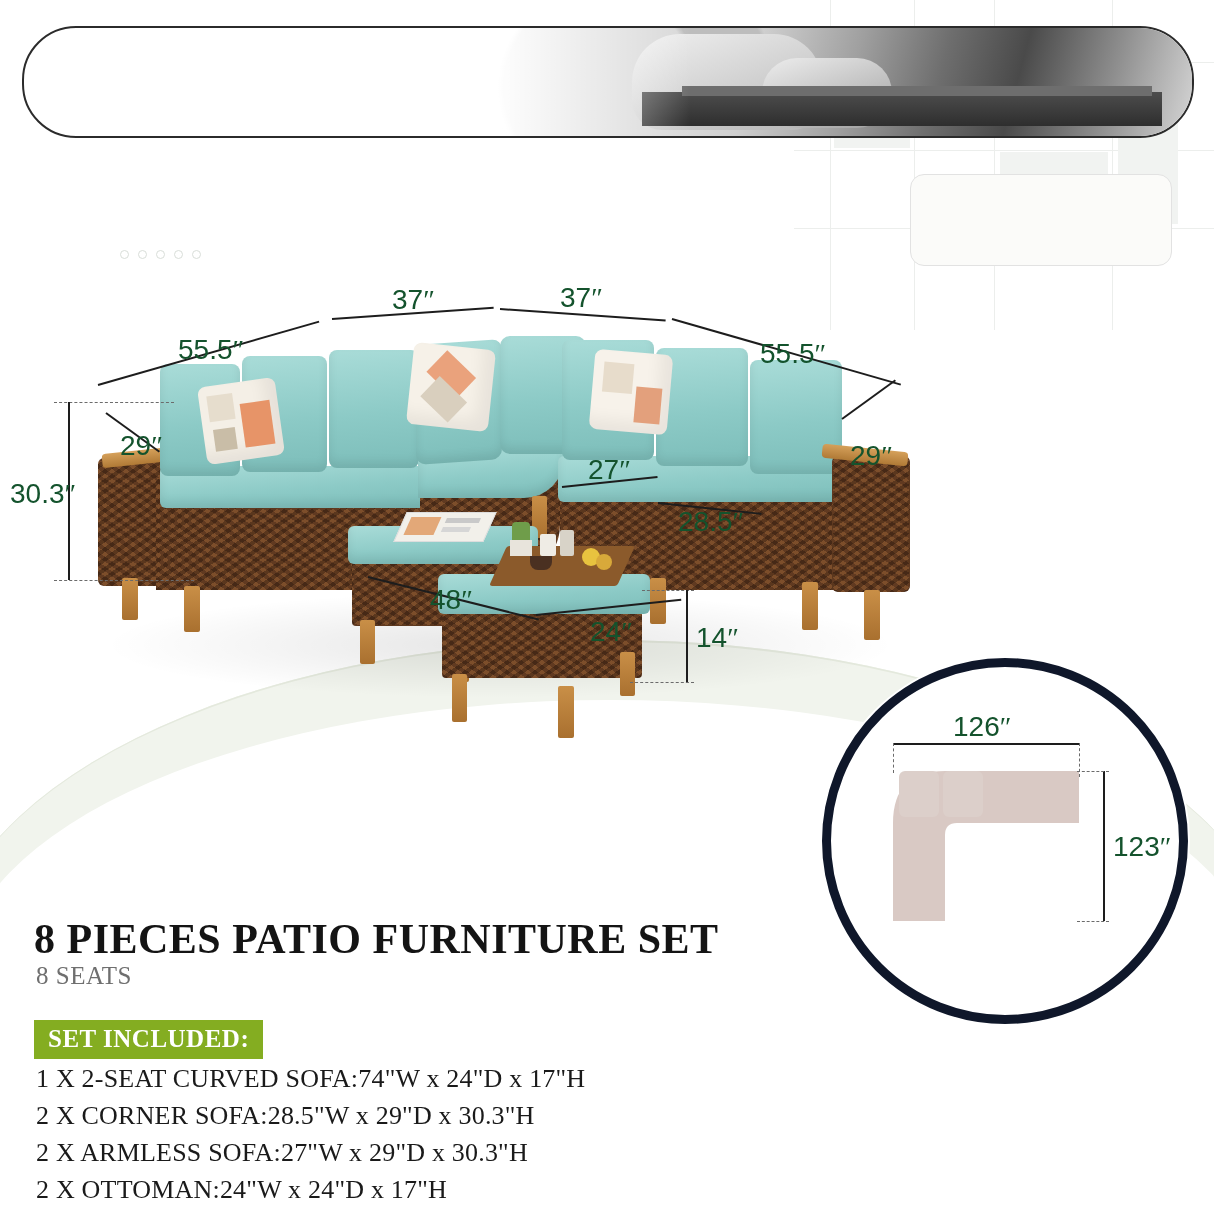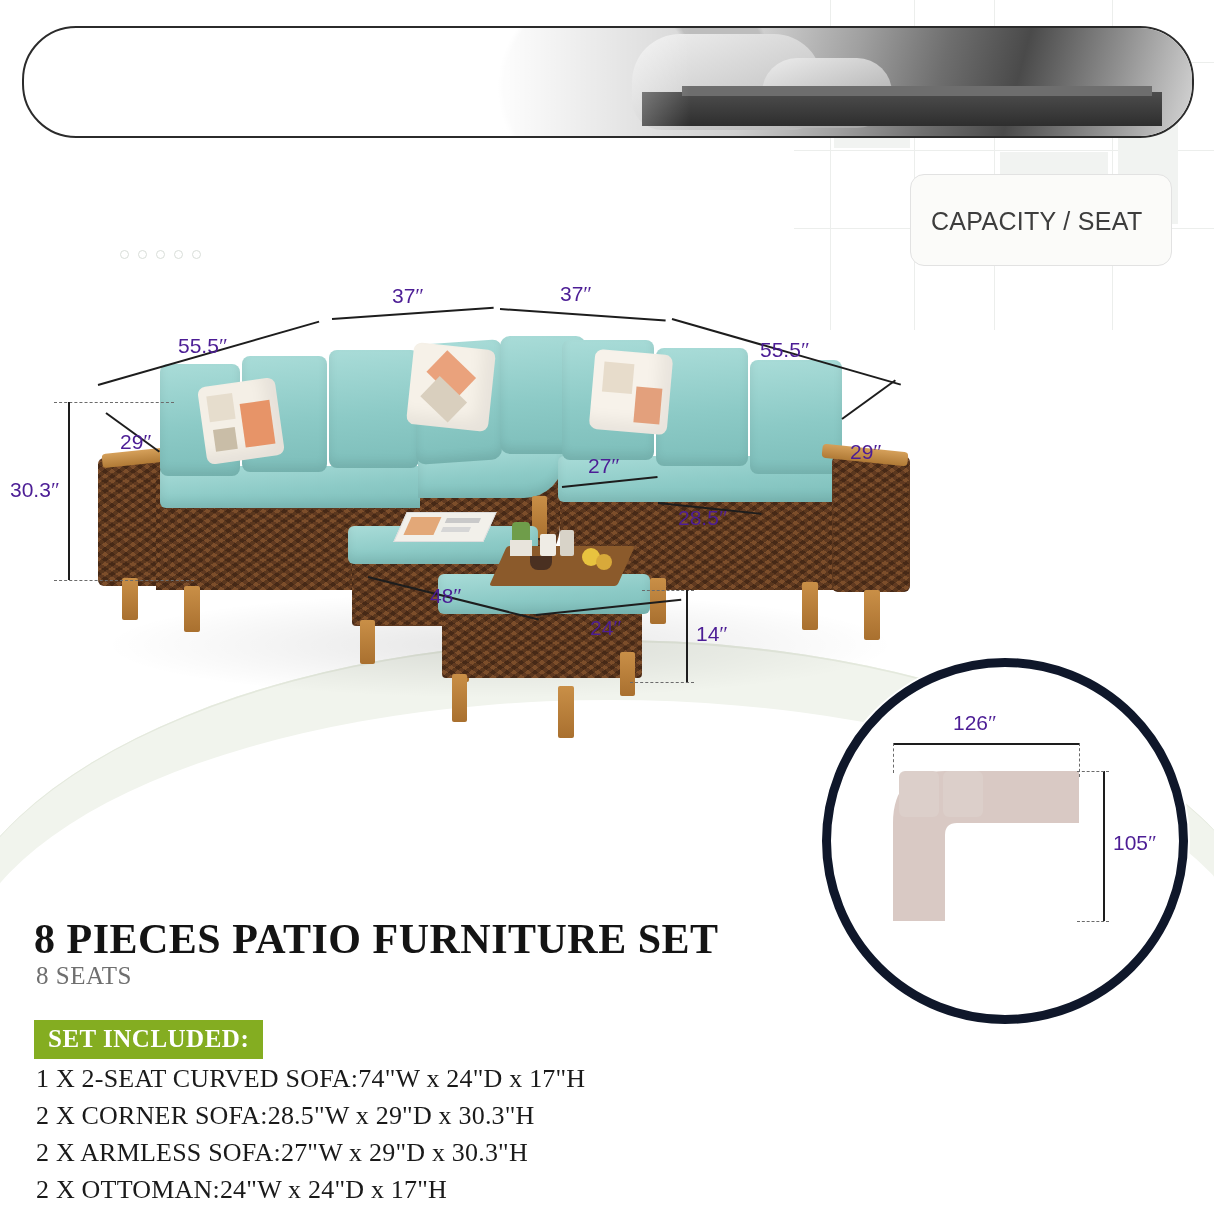--- a/index.html
+++ b/index.html
@@ -36,21 +36,21 @@
   
   .badge{position:absolute;right:42px;top:174px;width:262px;height:92px;border:1px solid #e2e2e2;border-radius:14px;background:#fbfbf9;
      display:flex;flex-direction:column;justify-content:center;padding-left:20px;box-sizing:border-box;}
   .badge .l1{font-size:25px;color:#3d3d3d;letter-spacing:.3px;}
   .badge .l1 b{font-size:31px;color:#7aa81e;font-weight:bold;}
   .badge .l2{font-size:25px;color:#3d3d3d;letter-spacing:.3px;margin-top:2px;}
 
   
   .product{position:absolute;left:60px;top:290px;width:880px;height:500px;}
 
-  .dim-txt{position:absolute;font-size:21px;color:#4c1d95;font-family:"Liberation Sans",sans-serif;}
+  .dim-txt{position:absolute;font-size:28px;color:#14532d;font-family:"Liberation Sans",sans-serif;}
   .dim-txt .pr{font-family:"Liberation Serif",serif;}
   .dim-line{position:absolute;background:#1d1d1d;}
   .dim-dash{position:absolute;border-top:1px dashed #6b6b6b;}
   .dim-dashv{position:absolute;border-left:1px dashed #6b6b6b;}
 
   
   .wicker{background:
       repeating-linear-gradient(35deg,#6b4327 0 4px,#8a5a33 4px 8px),
       repeating-linear-gradient(-35deg,rgba(60,34,16,.45) 0 4px,rgba(130,85,48,.2) 4px 8px);
     background-blend-mode:multiply;}
@@ -101,21 +101,20 @@
   <div class="header-photo">
     <div class="hand"></div>
       <div class="hand2"></div>
       <div class="board"></div>
       <div class="board2"></div>
   </div>
   <div class="header-fade"></div>
 </div>
 
 <div class="badge">
-  <div class="l2">CAPACITY / SEAT</div>
 </div>
 
 <div class="product">
 
   <div style="position:absolute;left:30px;top:300px;width:820px;height:110px;background:radial-gradient(ellipse at center,rgba(0,0,0,.10),rgba(0,0,0,0) 68%);"></div>
 
   <div class="wicker" style="position:absolute;left:38px;top:168px;width:70px;height:128px;border-radius:6px;"></div>
   <div class="arm" style="position:absolute;left:42px;top:160px;width:80px;height:14px;transform:rotate(-6deg);"></div>
 
   <div class="wicker" style="position:absolute;left:96px;top:188px;width:270px;height:112px;"></div>
@@ -239,21 +238,21 @@
   <div class="fp-ott2"></div>
 
   <div class="dim-line" style="left:62px;top:76px;width:186px;height:2px;"></div>
   <div class="dim-dashv" style="left:62px;top:76px;height:30px;"></div>
   <div class="dim-dashv" style="left:248px;top:76px;height:34px;"></div>
   <div class="dim-txt" style="left:122px;top:44px;"><span>126</span><span class="pr">″</span></div>
 
   <div class="dim-line" style="left:272px;top:104px;width:2px;height:150px;"></div>
   <div class="dim-dash" style="left:246px;top:104px;width:32px;"></div>
   <div class="dim-dash" style="left:246px;top:254px;width:32px;"></div>
-  <div class="dim-txt" style="left:282px;top:164px;"><span>105</span><span class="pr">″</span></div>
+  <div class="dim-txt" style="left:282px;top:164px;"><span>123</span><span class="pr">″</span></div>
 </div>
 
 <div class="title">8 PIECES PATIO FURNITURE SET</div>
 <div class="subtitle">8 SEATS</div>
 <div class="setinc">SET INCLUDED:</div>
 <div class="inc-list">
   <div>1 X 2-SEAT CURVED SOFA:74"W x 24"D x 17"H</div>
   <div>2 X CORNER SOFA:28.5"W x 29"D x 30.3"H</div>
   <div>2 X ARMLESS SOFA:27"W x 29"D x 30.3"H</div>
   <div>2 X OTTOMAN:24"W x 24"D x 17"H</div>

